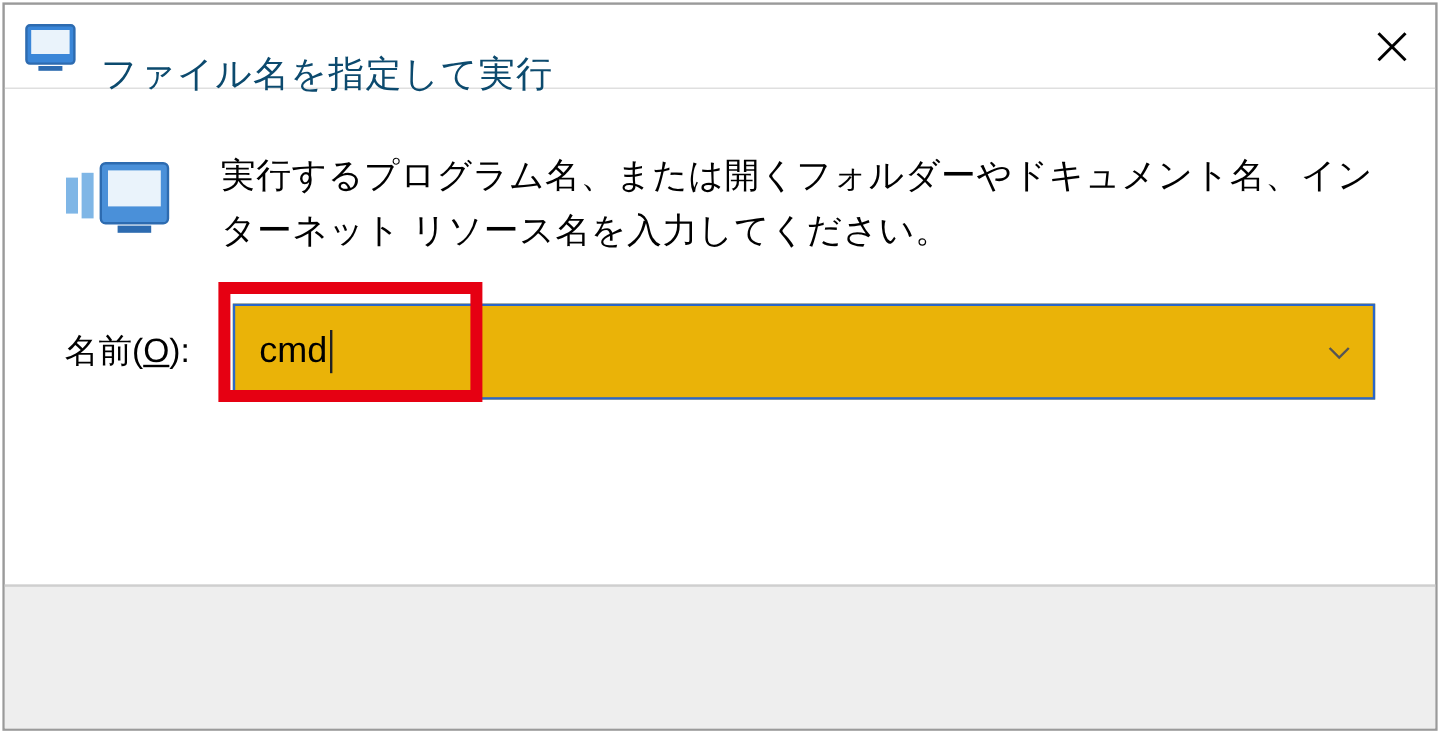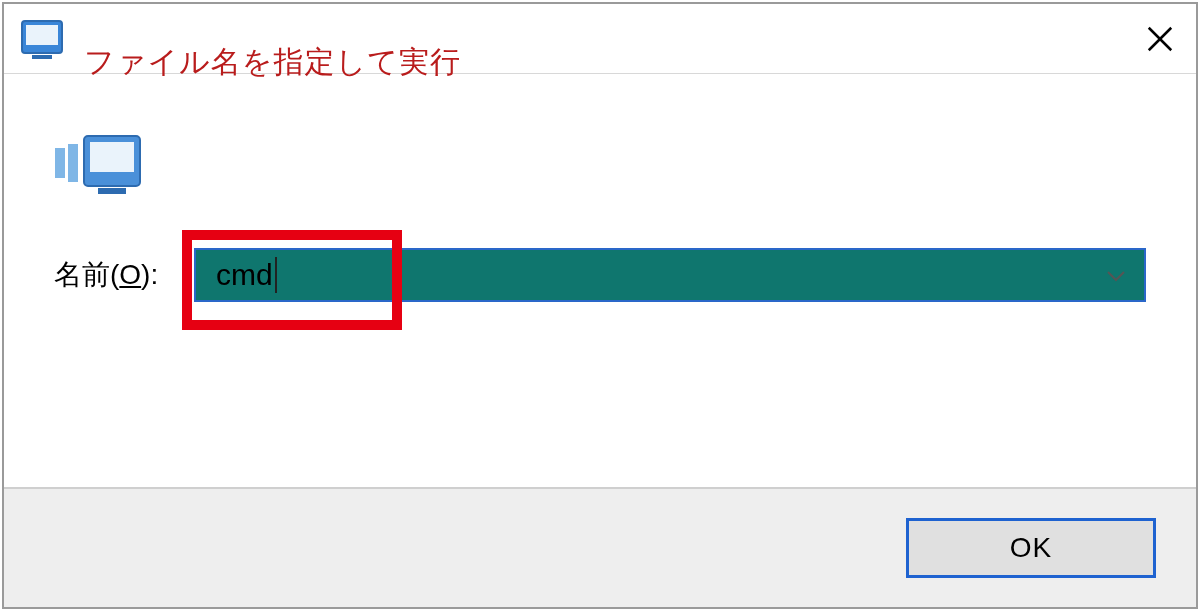--- a/index.html
+++ b/index.html
@@ -32,21 +32,21 @@
     box-sizing: border-box;
   }
   .title-icon {
     width: 48px;
     height: 48px;
     margin-right: 18px;
     flex: 0 0 auto;
   }
   .title-text {
     font-size: 30px;
-    color: #b91c1c;
+    color: #0c4a6e;
     flex: 1 1 auto;
     letter-spacing: 1px;
     margin-top: 48px;
   }
   .close-btn {
     width: 56px;
     height: 56px;
     display: flex;
     align-items: center;
     justify-content: center;
@@ -73,41 +73,41 @@
     flex: 0 0 auto;
     margin-top: 4px;
   }
   .desc-text {
     font-size: 29px;
     line-height: 1.6;
     color: #000;
     letter-spacing: 0.5px;
   }
   .input-row {
-    margin-top: 50px;
+    margin-top: 36px;
     display: flex;
     align-items: center;
   }
   .input-label {
     font-size: 28px;
     color: #000;
     width: 140px;
     flex: 0 0 auto;
   }
   .input-label .ul { text-decoration: underline; }
   .combo-wrap {
     flex: 1 1 auto;
     position: relative;
   }
   .combo {
     width: 100%;
-    height: 54px;
+    height: 80px;
     border: 2px solid #2a67c9;
     box-sizing: border-box;
-    background: #0f766e;
+    background: #eab308;
     display: flex;
     align-items: center;
     padding: 0 56px 0 20px;
     font-size: 30px;
     color: #000;
     position: relative;
   }
   .combo .caret {
     width: 6px;
     height: 36px;
@@ -189,20 +189,21 @@
     <div class="desc-row">
       <span class="run-icon">
         <svg viewBox="0 0 90 70" width="90" height="70">
           <rect x="1" y="20" width="10" height="30" fill="#7fb6e6"></rect>
           <rect x="14" y="16" width="10" height="38" fill="#7fb6e6"></rect>
           <rect x="30" y="8" width="56" height="50" rx="4" fill="#4a90d9" stroke="#2d6bb0" stroke-width="2"></rect>
           <rect x="36" y="14" width="44" height="30" fill="#eaf3fb"></rect>
           <rect x="44" y="60" width="28" height="6" fill="#2d6bb0"></rect>
         </svg>
       </span>
+      <div class="desc-text">実行するプログラム名、または開くフォルダーやドキュメント名、インターネット リソース名を入力してください。</div>
     </div>
 
     <div class="input-row">
       <div class="input-label">
         <span>名前(</span><span class="ul">O</span><span>):</span>
       </div>
       <div class="combo-wrap">
         <div class="combo">
           <span>cmd</span>
             <span class="caret"></span>
@@ -212,18 +213,15 @@
             </svg>
           </span>
         </div>
         <div class="highlight-box" style="left:-12px; top:-18px;"></div>
       </div>
     </div>
 
   </div>
 
   <div class="footer">
-    <div class="btn primary">
-      <span>OK</span>
-    </div>
   </div>
 
 </div>
 
 </body></html>

